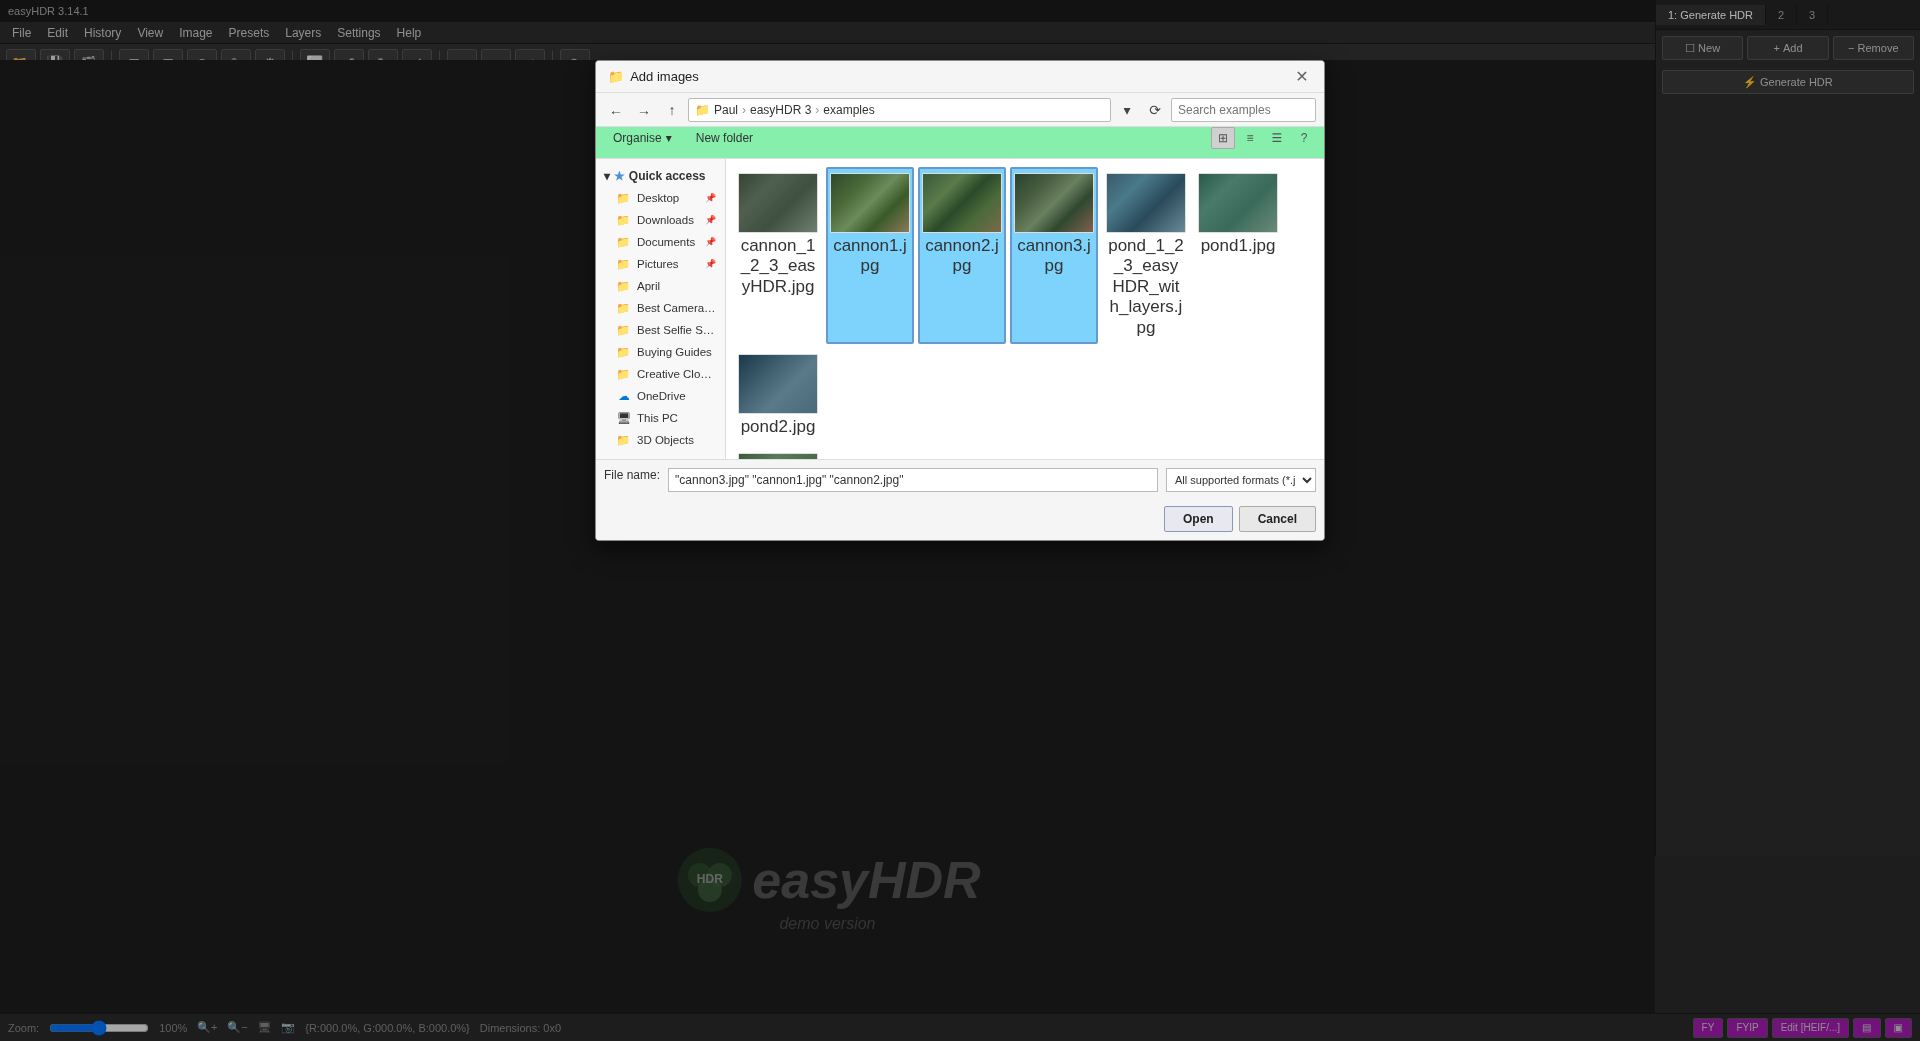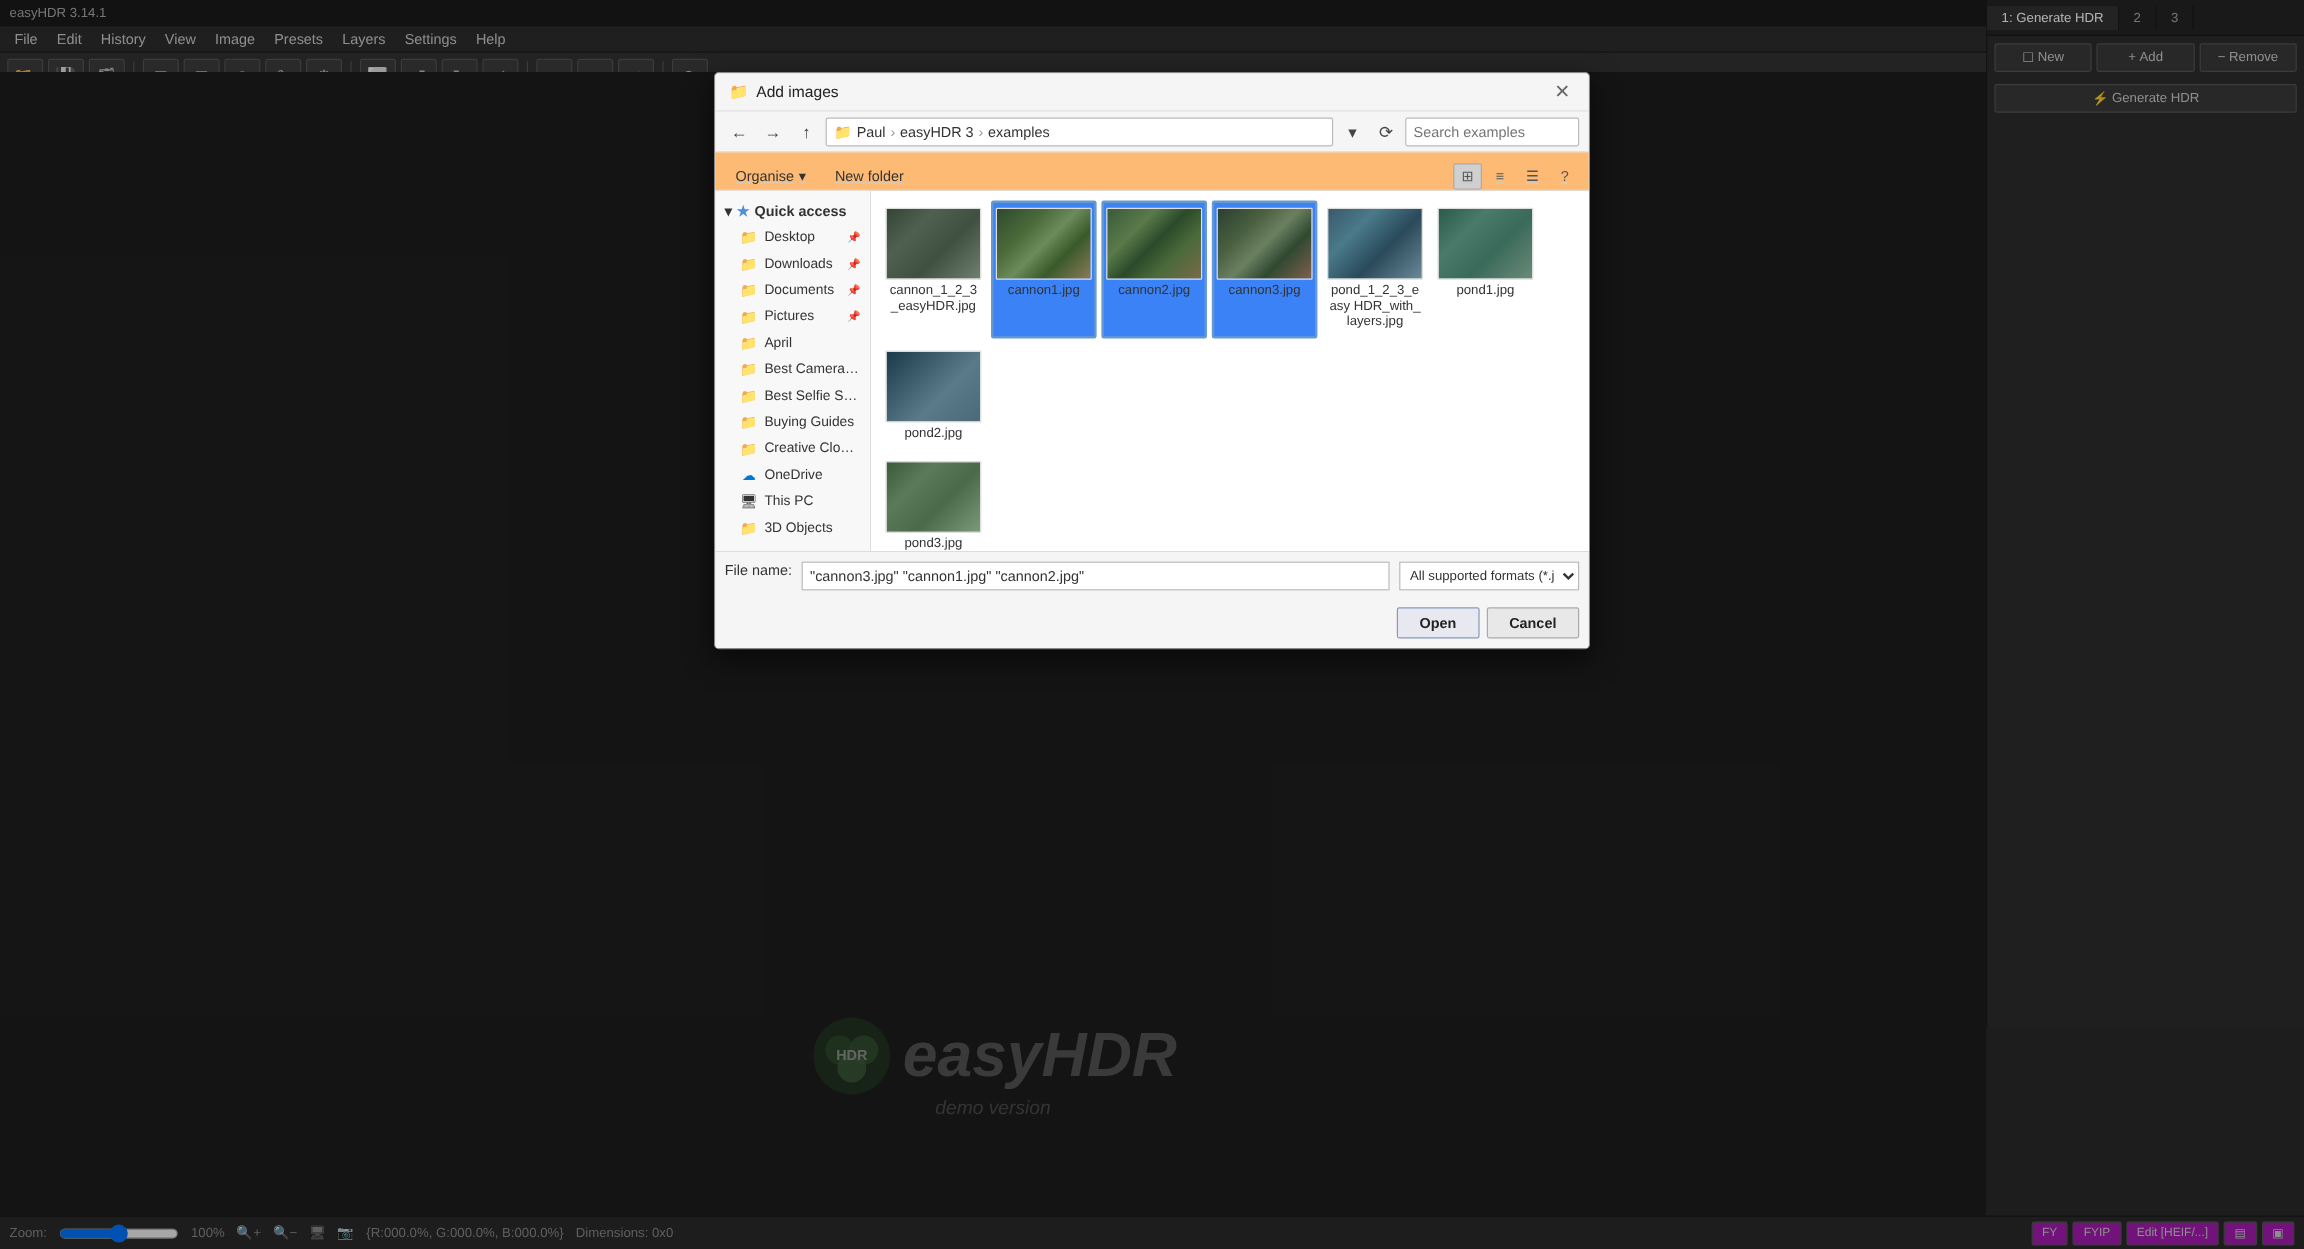--- a/index.html
+++ b/index.html
@@ -352,27 +352,26 @@
       border: none;
       outline: none;
       font-size: 12px;
       background: transparent;
       color: #333;
     }
 
     
     #dialog-toolbar {
       height: 32px;
-      background: #fdba74;
-      display: flex;
-      align-items: flex-end;
+      background: #86efac;
+      display: flex;
+      align-items: flex-start;
       padding: 0 8px;
       gap: 6px;
       border-bottom: 1px solid #ddd;
-      text-decoration: underline;
     }
     #organise-btn {
       display: flex;
       align-items: center;
       gap: 4px;
       height: 22px;
       padding: 0 8px;
       background: none;
       border: 1px solid transparent;
       border-radius: 2px;
@@ -487,32 +486,32 @@
     .file-item {
       width: 88px;
       display: flex;
       flex-direction: column;
       align-items: center;
       padding: 4px;
       border-radius: 2px;
       cursor: pointer;
       border: 2px solid transparent;
     }
-    .file-item.selected { background: #3b82f6; border-color: #6699cc; align-items: center; }
+    .file-item.selected { background: #7dd3fc; border-color: #6699cc; align-items: center; }
     .file-thumb-placeholder {
       width: 80px;
       height: 60px;
       background: #888;
       border-radius: 1px;
       border: 1px solid #ddd;
       position: relative;
       overflow: hidden;
     }
     .file-label {
-      font-size: 11px;
+      font-size: 17px;
       color: #333;
       text-align: center;
       margin-top: 3px;
       word-break: break-all;
       line-height: 1.2;
     }
 
     
     #dialog-footer {
       background: #f5f5f5;

